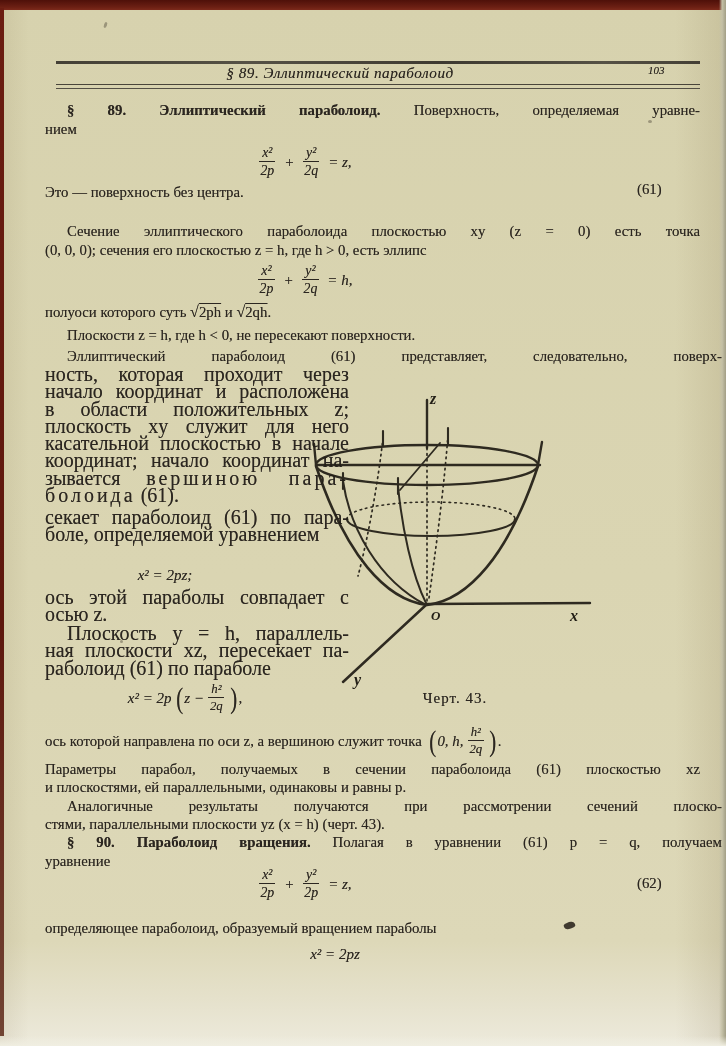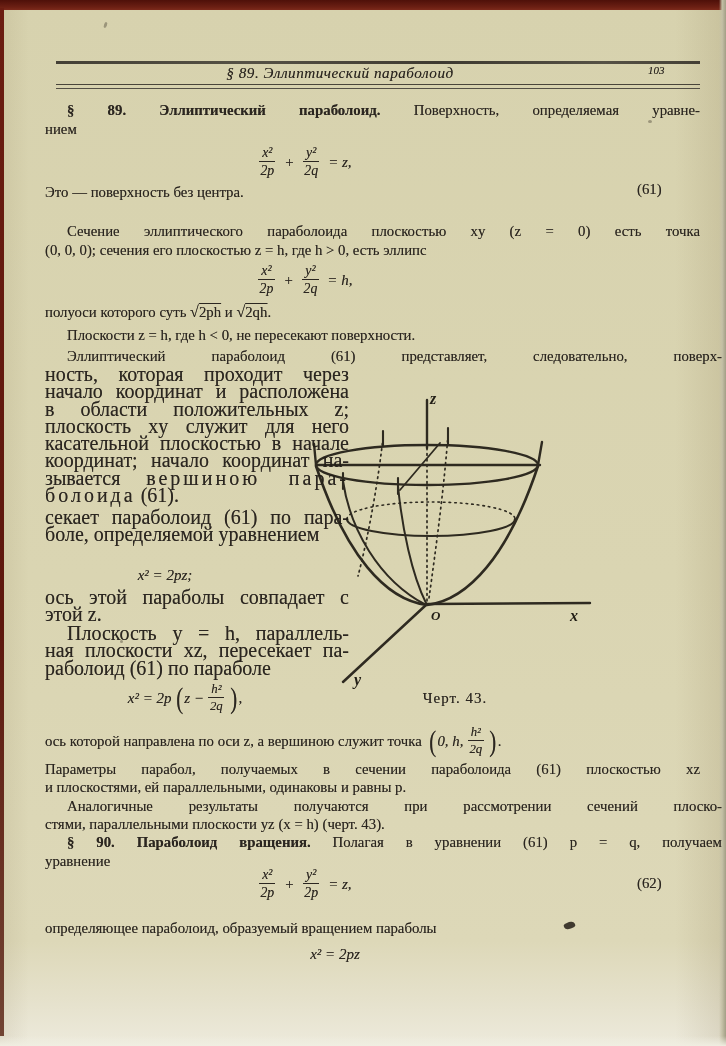--- a/index.html
+++ b/index.html
@@ -128,21 +128,21 @@
 
 <div class="abs t ink colw" style="left:45px;top:509px;">
   <span class="line jl">секает параболоид (61) по пара-</span>
   <span class="line">боле, определяемой уравнением</span>
 </div>
 
 <div class="abs eq ink" style="left:45px;top:565px;width:240px;height:20px;">x² = 2pz;</div>
 
 <div class="abs t ink colw" style="left:45px;top:589px;">
   <span class="line jl">ось этой параболы совпадает с</span>
-  <span class="line">этой z.</span>
+  <span class="line">осью z.</span>
 </div>
 
 <div class="abs t ink colw" style="left:45px;top:625px;">
   <span class="line jl ind">Плоскость y = h, параллель-</span>
   <span class="line jl">ная плоскости xz, пересекает па-</span>
   <span class="line">раболоид (61) по параболе</span>
 </div>
 
 <div class="abs eq ink" style="left:45px;top:680px;width:280px;height:36px;">
   <span>x² = 2p</span>

